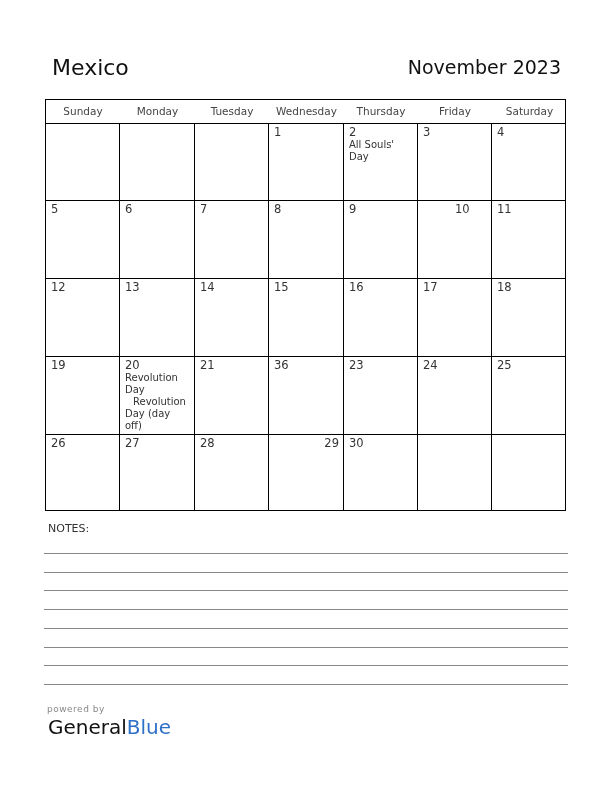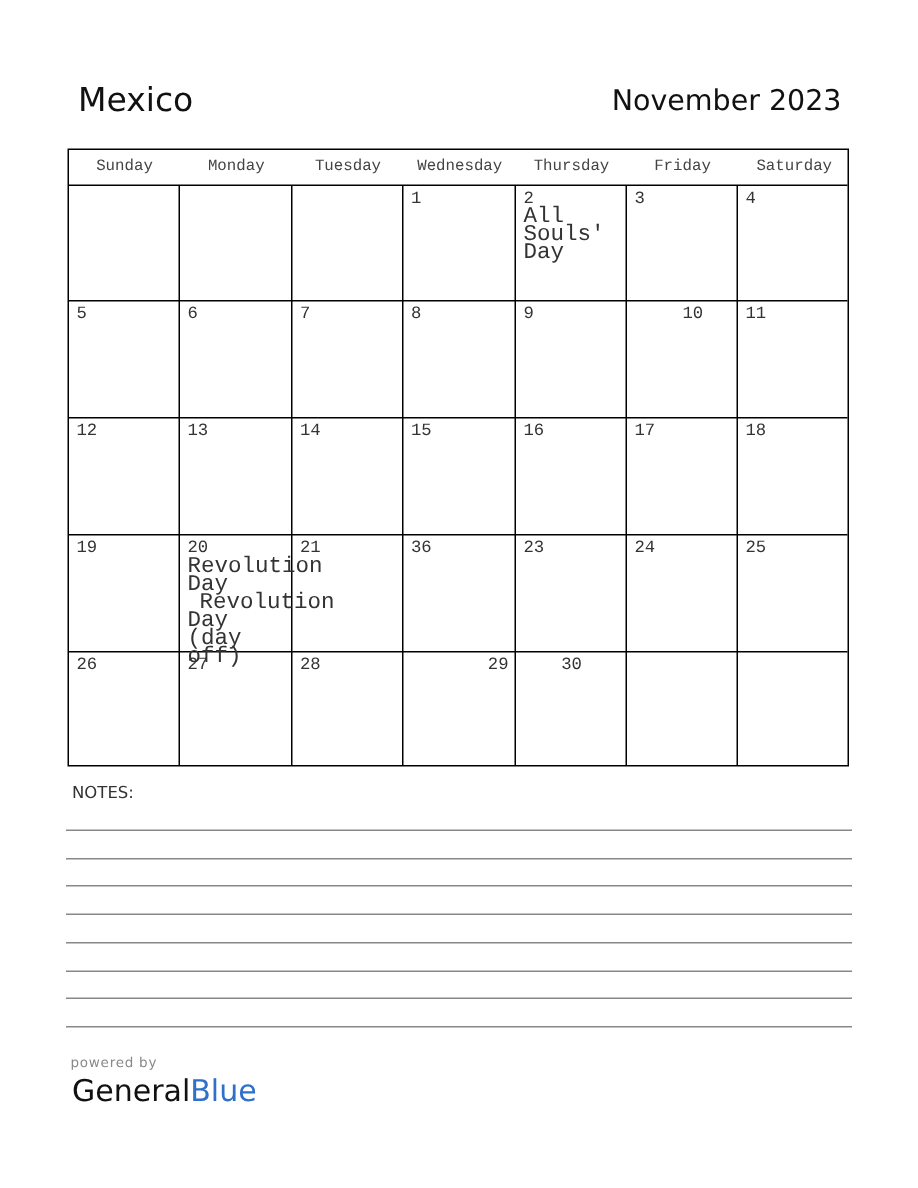--- a/index.html
+++ b/index.html
@@ -1,30 +1,30 @@
 <!DOCTYPE html>
 <html><head>
 <meta charset="utf-8">
 <style>
   html, body { margin: 0; padding: 0; background: #ffffff; }
   body { width: 612px; height: 792px; position: relative; overflow: hidden;
          font-family: "DejaVu Sans", sans-serif; color: #222; }
   .country { position: absolute; left: 52px; top: 55px; font-size: 22px; color: #111; }
   .month { position: absolute; right: 51px; top: 56px; font-size: 19px; color: #111; }
   .cal { position: absolute; left: 45px; top: 99px; width: 521px; height: 412px;
-         border: 1.5px solid #000; box-sizing: border-box; font-family: Liberation Mono, monospace; }
+         border: 1.5px solid #000; box-sizing: border-box; }
   .hdr { position: absolute; left: 0; top: 0; width: 100%; height: 24px;
          border-bottom: 1.3px solid #000; box-sizing: border-box; }
   .hdr span { position: absolute; top: 5px; font-size: 10.5px; color: #444;
               text-align: center; }
   .vline { position: absolute; top: 24px; bottom: 0; width: 1.3px; background: #000; }
   .hline { position: absolute; left: 0; right: 0; height: 1.3px; background: #000; }
   .cell { position: absolute; box-sizing: border-box; padding: 2px 5px; }
   .dnum { font-size: 11.5px; color: #333; line-height: 13px; display: block; }
-  .ev { font-size: 15px; color: #333; line-height: 12px; display: block; }
+  .ev { font-size: 10px; color: #333; line-height: 12px; display: block; }
   .notes-label { position: absolute; left: 48px; top: 522px; font-size: 11px; color: #333; }
   .nl { position: absolute; left: 44px; width: 524px; height: 1px; background: #888; }
   .powered { position: absolute; left: 47px; top: 704px; font-size: 9px; color: #888; letter-spacing: 0.5px; }
   .brand { position: absolute; left: 48px; top: 715px; font-size: 20px; color: #111; }
   .brand .blue { color: #2f70c9; }
 </style>
 </head>
 <body>
 
 <div class="country">Mexico</div>
@@ -145,21 +145,21 @@
       </div>
       <div class="cell" style="left: 74px; top: 335px; width: 75px; height: 77px;">
         <span class="dnum">27</span>
       </div>
       <div class="cell" style="left: 149px; top: 335px; width: 74px; height: 77px;">
         <span class="dnum">28</span>
       </div>
       <div class="cell" style="left: 223px; top: 335px; width: 75px; height: 77px; text-align: right;">
         <span class="dnum">29</span>
       </div>
-      <div class="cell" style="left: 298px; top: 335px; width: 74px; height: 77px; text-align: center;">
+      <div class="cell" style="left: 298px; top: 335px; width: 74px; height: 77px;">
         <span class="dnum">30</span>
       </div>
       <div class="cell" style="left: 372px; top: 335px; width: 74px; height: 77px;">
         <span class="dnum"></span>
       </div>
       <div class="cell" style="left: 446px; top: 335px; width: 75px; height: 77px;">
         <span class="dnum"></span>
       </div>
     </div>
 </div>

